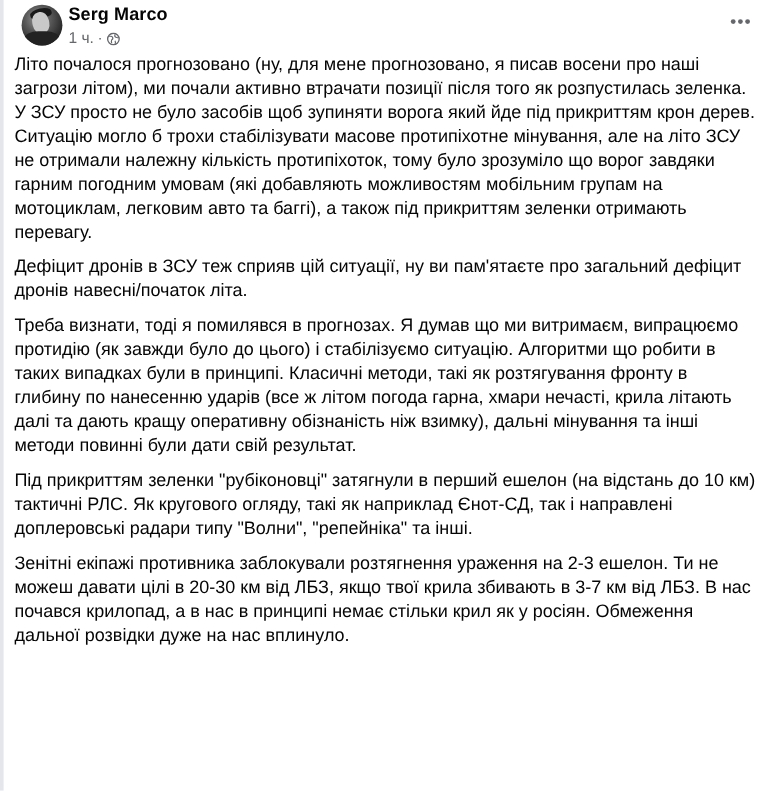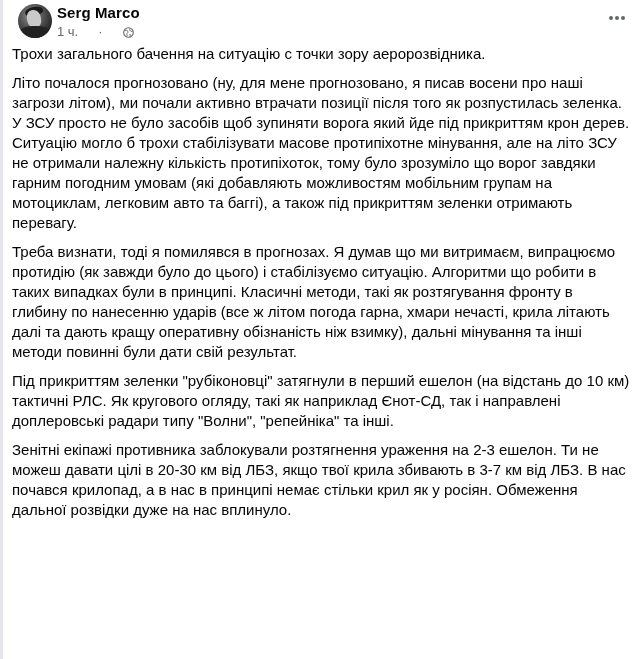--- a/index.html
+++ b/index.html
@@ -71,21 +71,21 @@
       color: #050505;
       letter-spacing: 0.1px;
     }
     .meta {
       position: absolute;
       left: 57px; top: 24px;
       font-size: 13px;
       color: #65676b;
       display: flex;
       align-items: center;
-      gap: 20px;
+      gap: 3px;
     }
     .globe-icon {
       display: inline-block;
       width: 11px; height: 11px;
     }
     .more-button {
       position: absolute;
       right: 10px; top: 8px;
       width: 26px; height: 20px;
       display: flex;
@@ -138,20 +138,20 @@
       </span>
     </div>
     <div class="more-button">
       <span class="dot"></span>
       <span class="dot"></span>
       <span class="dot"></span>
     </div>
   </div>
 
   <div class="content">
-    <p>Трохи загального бачення на ситуацію с точки зору аеророзвідника.</p>
     <p>Літо почалося прогнозовано (ну, для мене прогнозовано, я писав восени про наші загрози літом), ми почали активно втрачати позиції після того як розпустилась зеленка. У ЗСУ просто не було засобів щоб зупиняти ворога який йде під прикриттям крон дерев. Ситуацію могло б трохи стабілізувати масове протипіхотне мінування, але на літо ЗСУ не отримали належну кількість протипіхоток, тому було зрозуміло що ворог завдяки гарним погодним умовам (які добавляють можливостям мобільним групам на мотоциклам, легковим авто та баггі), а також під прикриттям зеленки отримають перевагу.</p>
+    <p>Дефіцит дронів в ЗСУ теж сприяв цій ситуації, ну ви пам'ятаєте про загальний дефіцит дронів навесні/початок літа.</p>
     <p>Треба визнати, тоді я помилявся в прогнозах. Я думав що ми витримаєм, випрацюємо протидію (як завжди було до цього) і стабілізуємо ситуацію. Алгоритми що робити в таких випадках були в принципі. Класичні методи, такі як розтягування фронту в глибину по нанесенню ударів (все ж літом погода гарна, хмари нечасті, крила літають далі та дають кращу оперативну обізнаність ніж взимку), дальні мінування та інші методи повинні були дати свій результат.</p>
     <p>Під прикриттям зеленки "рубіконовці" затягнули в перший ешелон (на відстань до 10 км) тактичні РЛС. Як кругового огляду, такі як наприклад Єнот-СД, так і направлені доплеровські радари типу "Волни", "репейніка" та інші.</p>
     <p>Зенітні екіпажі противника заблокували розтягнення ураження на 2-3 ешелон. Ти не можеш давати цілі в 20-30 км від ЛБЗ, якщо твої крила збивають в 3-7 км від ЛБЗ. В нас почався крилопад, а в нас в принципі немає стільки крил як у росіян. Обмеження дальної розвідки дуже на нас вплинуло.</p>
 
   </div>
 </div>
 
 </body></html>

